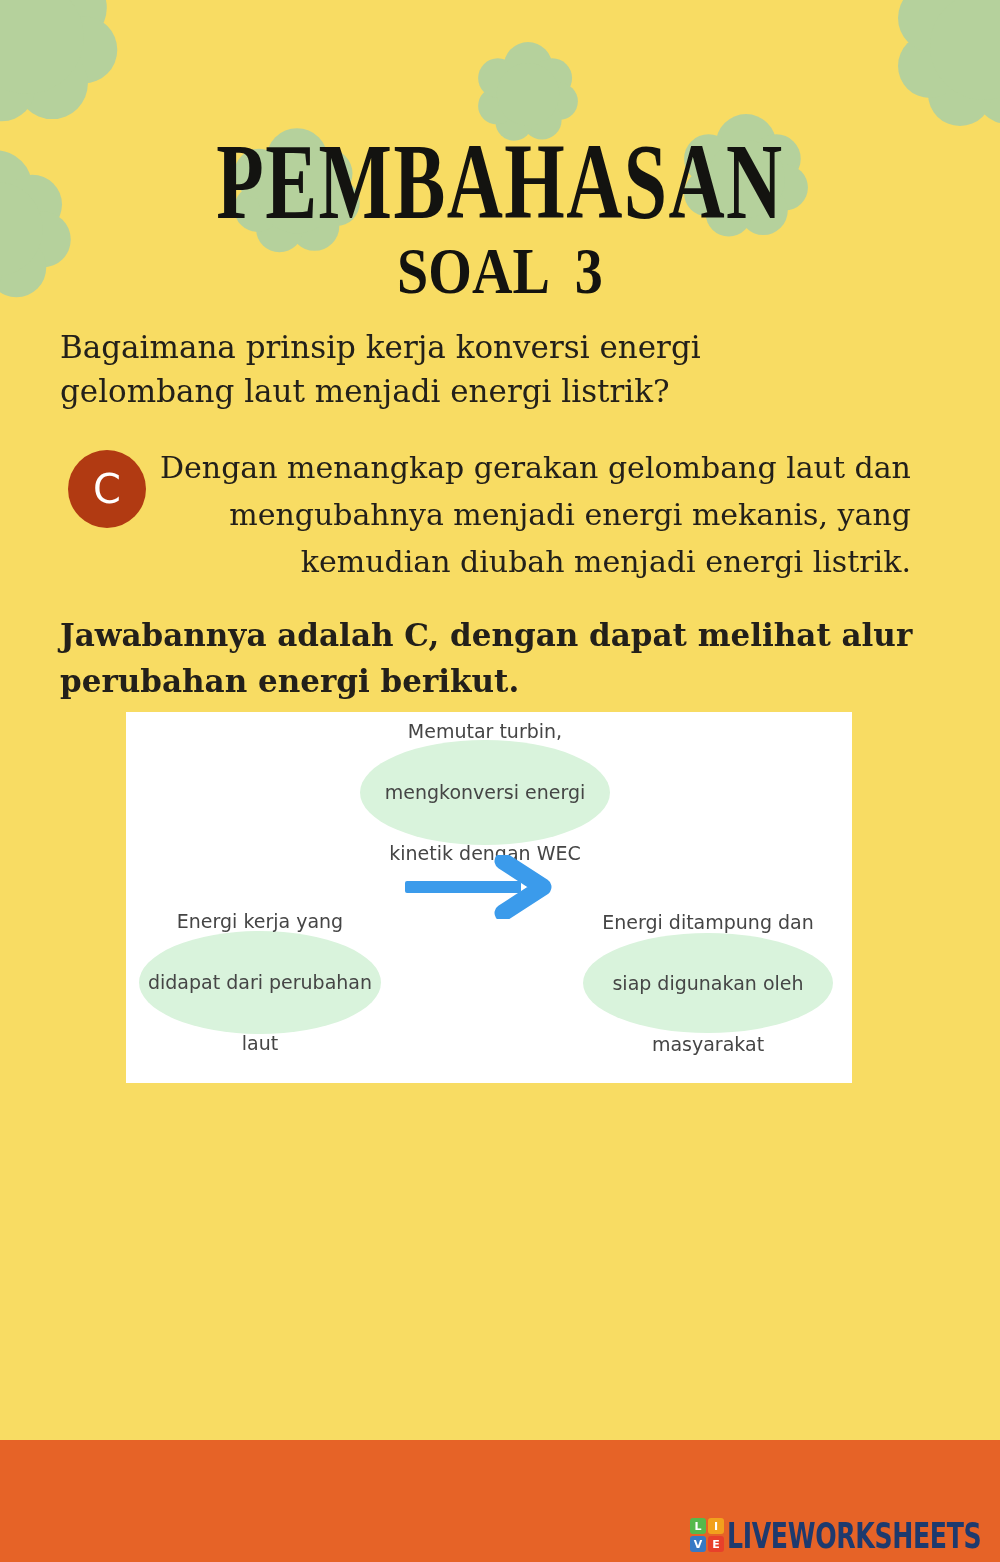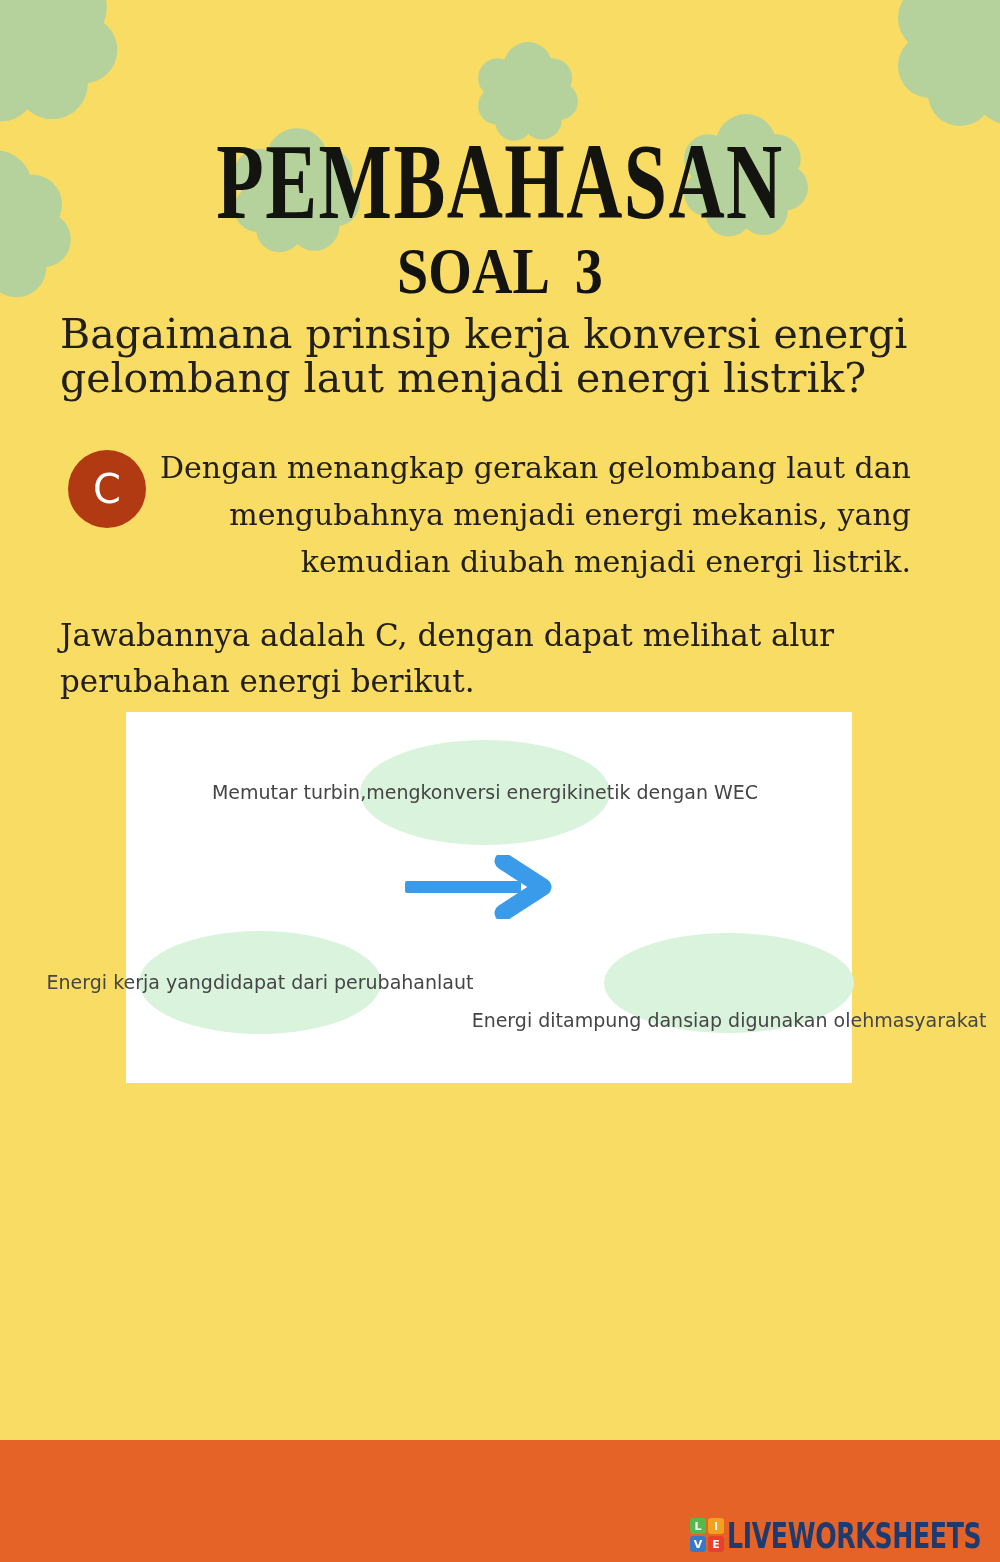--- a/index.html
+++ b/index.html
@@ -26,54 +26,54 @@
     transform:scaleX(0.72); transform-origin:center;
     white-space:pre; margin:0;
   }
   .subtitle{
     position:absolute; top:238px; left:0; width:1000px; text-align:center;
     font-family:"Liberation Serif", serif; font-weight:bold; font-size:66px; line-height:66px;
     color:var(--heading-text); transform:scaleX(0.85); transform-origin:center;
     white-space:pre; margin:0;
   }
   .question{
-    position:absolute; top:312px; left:60px; margin:0;
-    font-size:41px; line-height:44px; color:var(--body-text);
+    position:absolute; top:325px; left:60px; margin:0;
+    font-size:31px; line-height:44px; color:var(--body-text);
   }
   .option-circle{
     position:absolute; top:450px; left:68px; width:78px; height:78px; border-radius:50%;
     background:var(--option-circle); display:flex; align-items:center; justify-content:center;
   }
   .option-circle .letter{
     font-family:"DejaVu Sans", sans-serif; font-size:40px; color:var(--option-letter); line-height:1;
   }
   .answer-text{
     position:absolute; top:444px; left:160px; margin:0;
     font-size:30px; line-height:47px; color:var(--body-text);text-align:right;
   }
   .explanation{
     position:absolute; top:612px; left:60px; margin:0;
-    font-size:31px; line-height:46px; color:var(--body-text);
+    font-size:31px; line-height:46px; color:var(--body-text);font-weight:bold;
   }
   .ln{display:block; white-space:pre;}
 
   .diagram-panel{
     position:absolute; top:712px; left:126px; width:726px; height:371px;
     background:var(--diagram-panel);
     font-family:"DejaVu Sans", sans-serif;
   }
   .bubble{
     position:absolute; background:var(--bubble-mint); border-radius:50%;
-    display:flex; flex-direction:row; align-items:center; justify-content:center;
-    text-align:center; color:var(--bubble-text); font-size:19px; line-height:25px;
+    display:flex; flex-direction:column; align-items:center; justify-content:center;
+    text-align:center; color:var(--bubble-text); font-size:19px; line-height:25px;gap:36px;
   }
   .bubble .ln{white-space:nowrap;}
   .bubble-top{left:234px; top:28px; width:250px; height:105px;}
   .bubble-left{left:13px; top:219px; width:242px; height:103px;}
-  .bubble-right{left:478px; top:221px; width:250px; height:100px;align-items:flex-end;}
+  .bubble-right{left:457px; top:221px; width:250px; height:100px;}
   .pill{
     position:absolute; border-radius:30px; display:flex; align-items:center; justify-content:center;
     color:var(--pill-text); font-weight:bold; font-size:20px; letter-spacing:0.5px;
   }
   .pill-kinetic{left:17px; top:146px; width:227px; height:59px; background:var(--kinetic-pill);}
   .pill-electric{left:461px; top:146px; width:231px; height:58px; background:var(--electric-pill);}
   .arrow-wrap{position:absolute; left:279px; top:143px; width:150px; height:64px; color:var(--arrow-blue);}
 
   .footer{
     position:absolute; left:0; top:1440px; width:1000px; height:122px;

